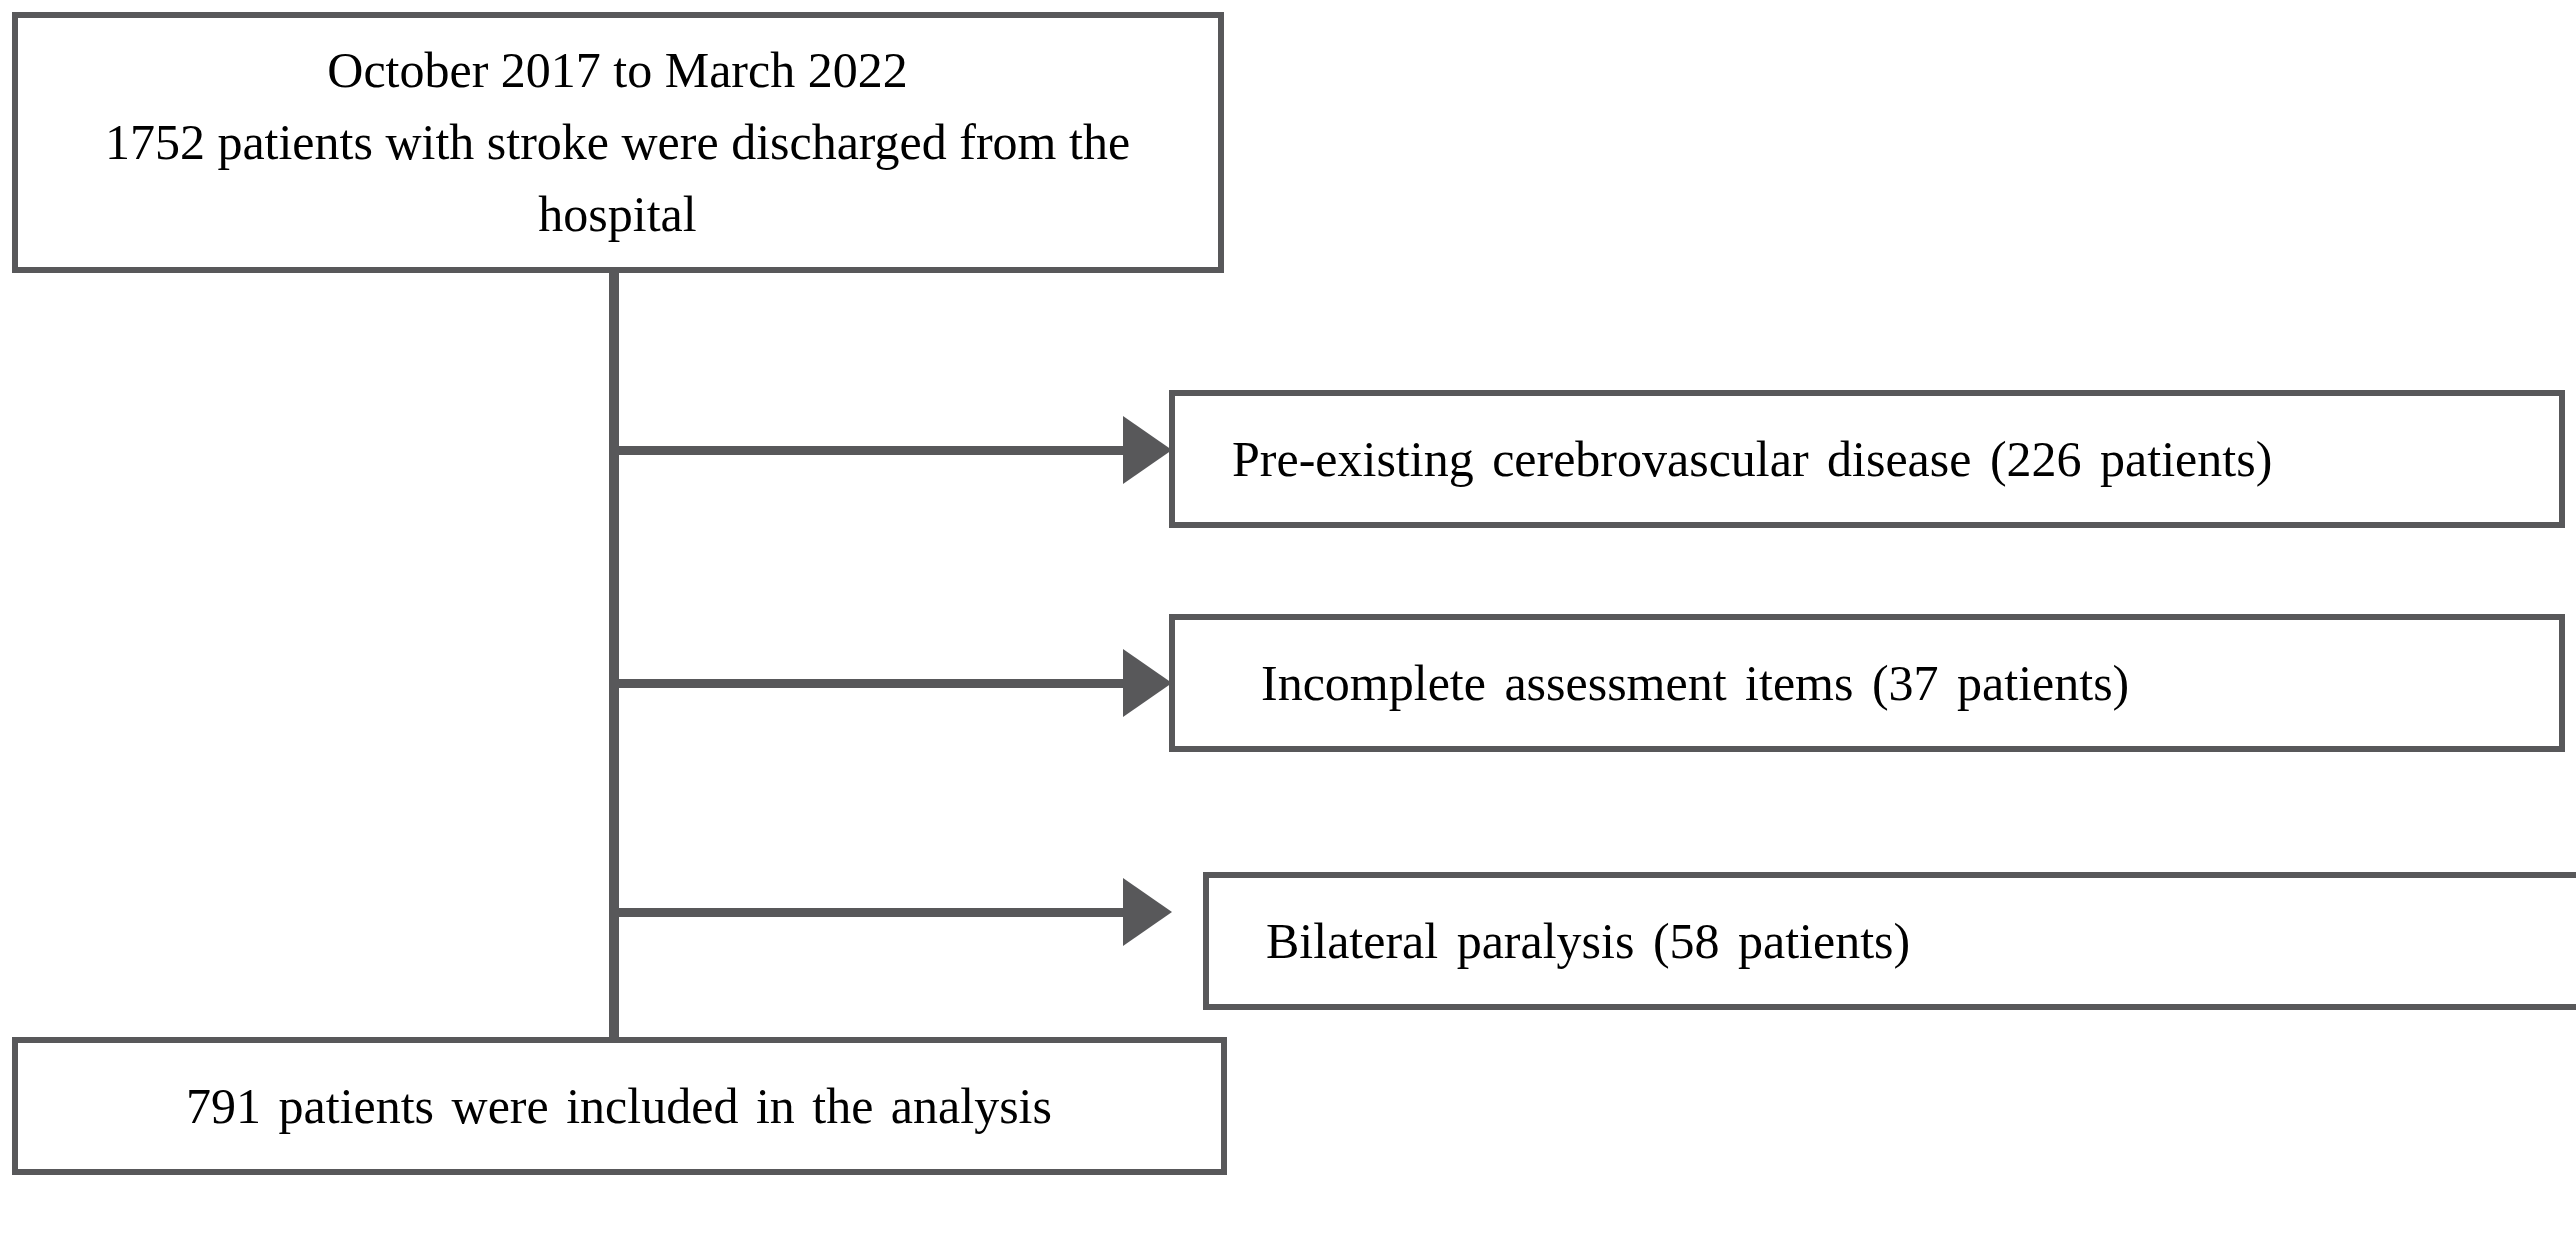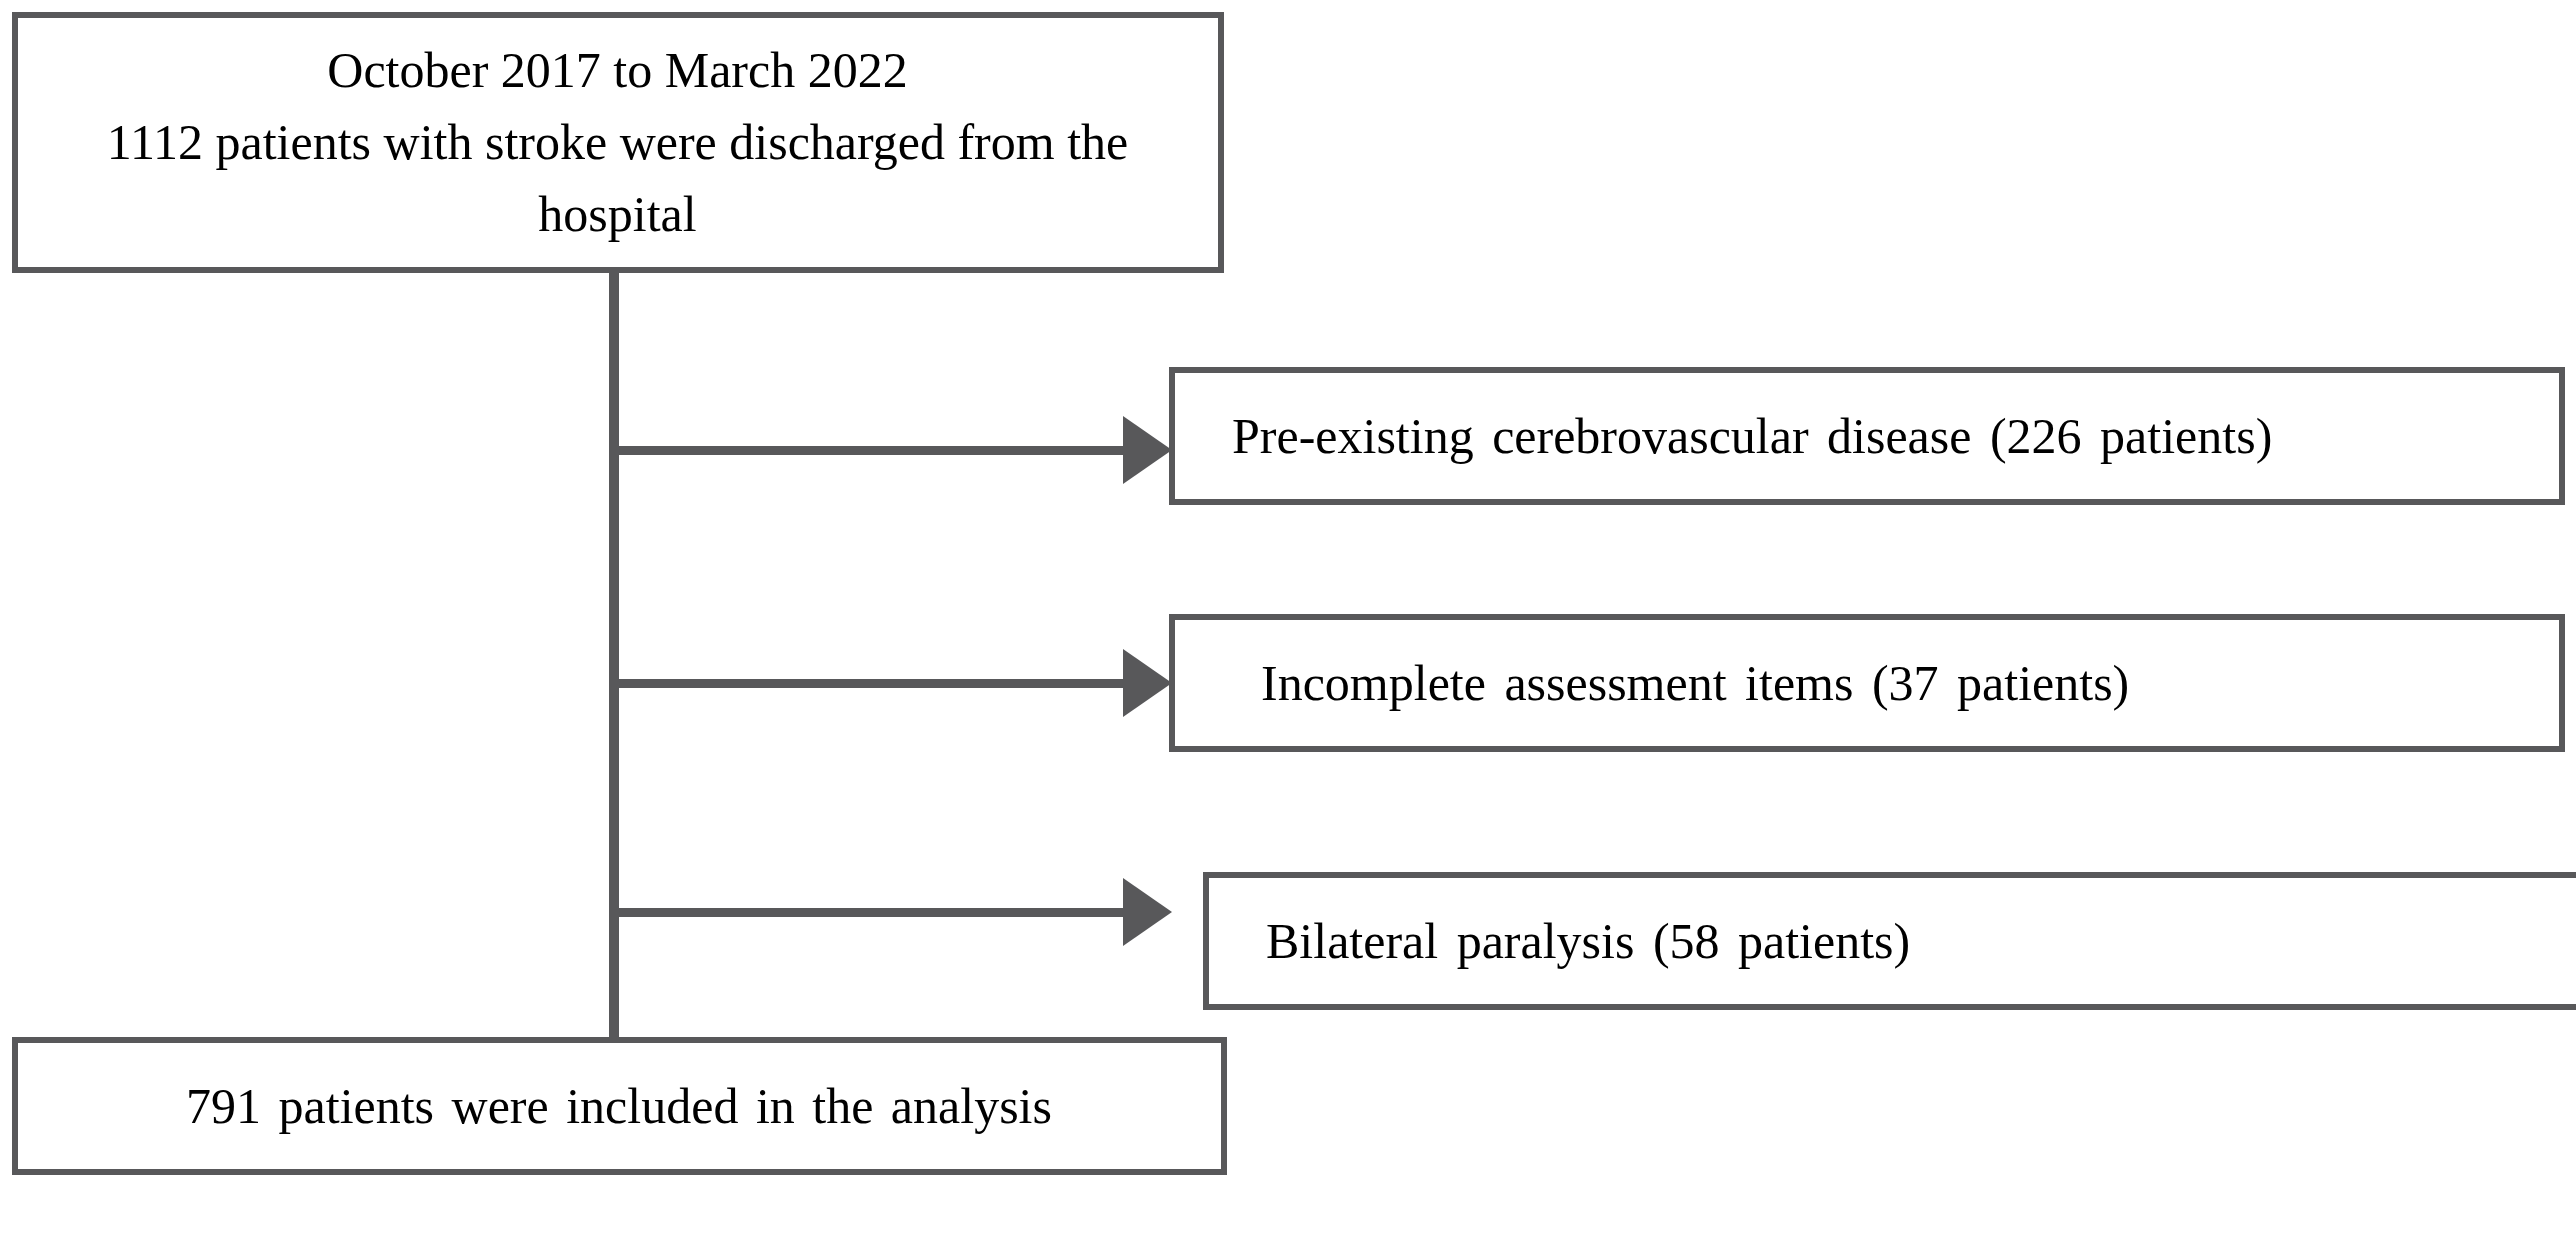--- a/index.html
+++ b/index.html
@@ -61,21 +61,21 @@
   .exclusion-box {
     left: 1169px;
     width: 1396px;
     height: 138px;
   }
   .exclusion-box .box-text {
     padding-left: 57px;
     white-space: nowrap;
     word-spacing: 0.12em;
   }
-  .exclusion-box.pos-1 { top: 367px; }
+  .exclusion-box.pos-1 { top: 390px; }
   .exclusion-box.pos-2 { top: 614px; padding-left: 29px; }
   .exclusion-box.pos-3 { top: 872px; margin-left: 34px; }
 
   .vline {
     position: absolute;
     left: 609px;
     top: 271px;
     width: 9.9px;
     height: 832px;
     background: var(--line-color);
@@ -109,21 +109,21 @@
   }
 </style>
 </head>
 <body>
 
 <div class="canvas">
 
   <div class="box source-box">
     <div class="box-text">
       <div>October 2017 to March 2022</div>
-      <div>1112 patients with stroke were discharged from the hospital</div>
+      <div>1752 patients with stroke were discharged from the hospital</div>
     </div>
   </div>
 
   <div class="vline"></div>
 
   <div class="arrow pos-1">
     <div class="arrow-shaft"></div>
     <div class="arrow-head"></div>
   </div>
   <div class="arrow pos-2">

